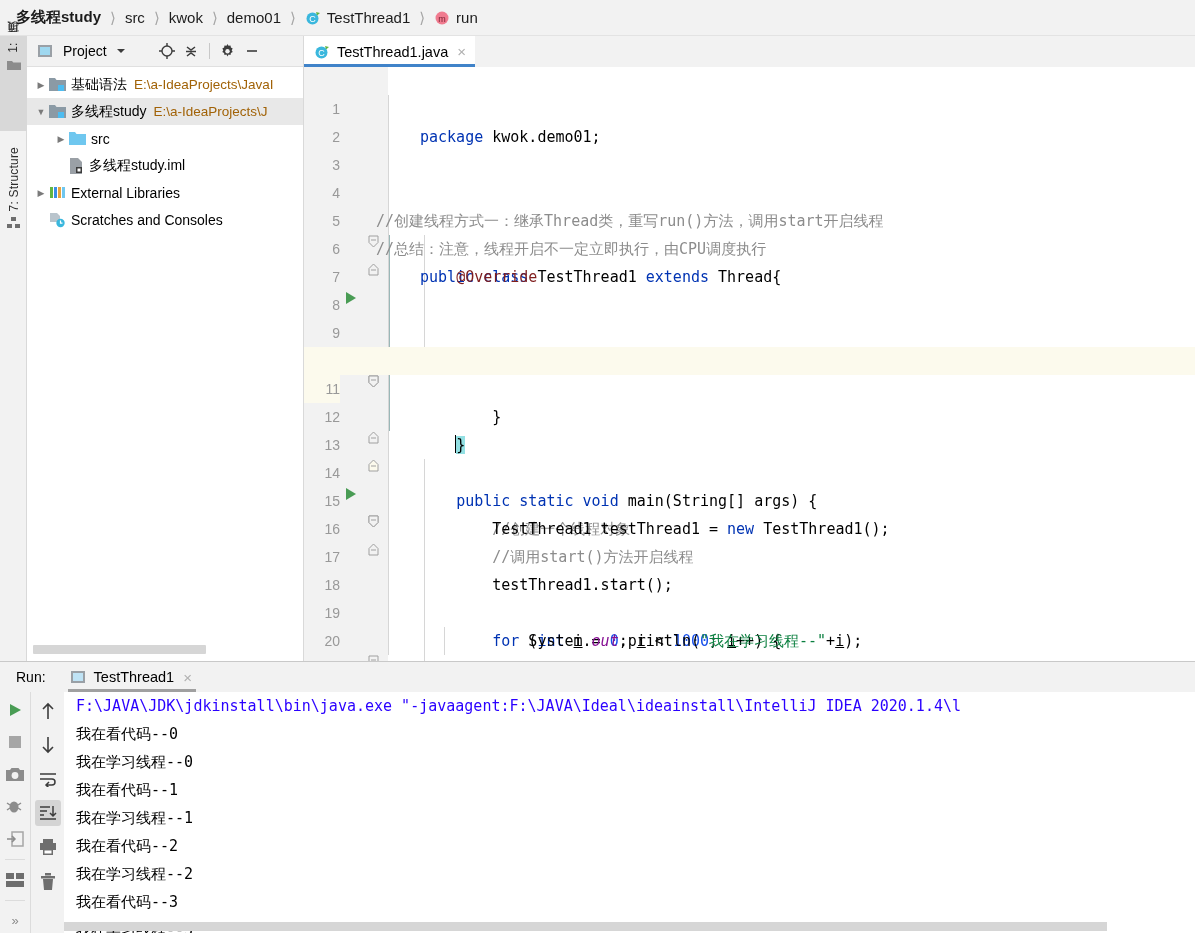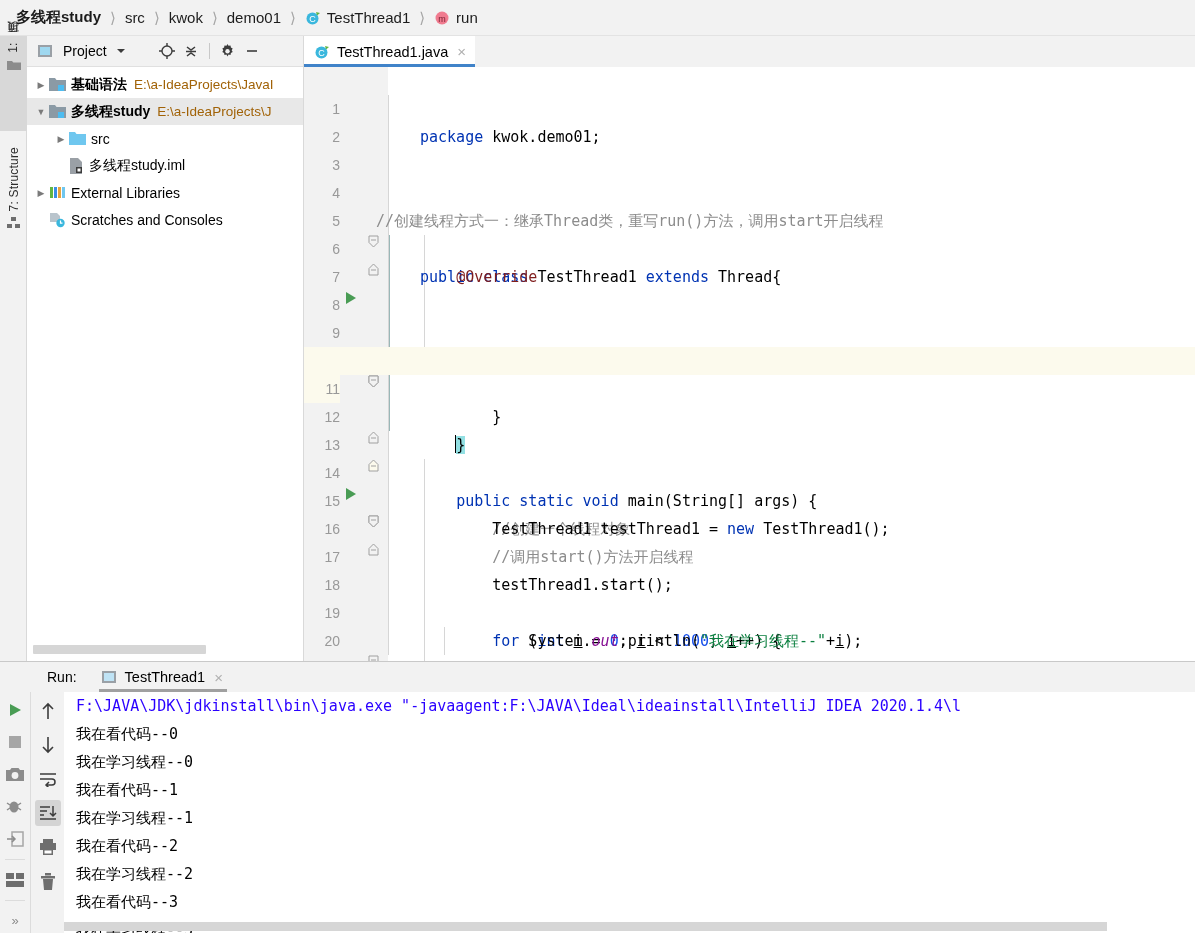--- a/index.html
+++ b/index.html
@@ -49,21 +49,21 @@
     height: 31px; background: #f2f2f2; display: flex; align-items: center;
     padding: 0 6px; border-bottom: 1px solid #e0e0e0;
   }
   .proj-title { font-size: 14px; margin-left: 6px; }
   .tbicon { width: 24px; height: 24px; display: inline-flex; align-items: center; justify-content: center; }
   .tree { padding-top: 4px; font-size: 14px; }
   .trow { height: 27px; display: flex; align-items: center; white-space: nowrap; }
   .trow.sel { background: #e8e8e8; }
   .arrow { width: 16px; text-align: center; color: #7a7a7a; font-size: 9px; flex: 0 0 16px; }
   .tlabel { margin-left: 5px; }
-  .tlabel.b { font-weight: bold; }
+  .tlabel.b { font-weight: normal; }
   .tpath { color: #a16207; margin-left: 7px; font-size: 13.5px; }
   .tree-hscroll {
     position: absolute; left: 6px; bottom: 7px; width: 173px; height: 9px;
     background: #d6d6d6; border-radius: 1px;
   }
 
   
   .editor { position: absolute; left: 304px; top: 36px; width: 891px; height: 625px; background: #fff; }
   .tabbar { height: 31px; background: #f2f2f2; display: flex; align-items: flex-end; }
   .etab {
@@ -91,21 +91,21 @@
   .ann { color: #7f1d1d; }
   .fld { color: #871094; font-style: italic; }
   .var { text-decoration: underline; }
   .match { background: #93e0e3; }
   .caret { display: inline-block; width: 1px; height: 18px; background: #000; vertical-align: -3px; margin-left: -1px; }
   .indent-guide { position: absolute; width: 1px; background: #d6d6d6; }
   .scope-bar { position: absolute; left: 84px; width: 2px; background: #9ab7b7; }
 
   
   .runwin { position: absolute; left: 0; top: 661px; width: 1195px; height: 272px; background: #f2f2f2; border-top: 1px solid #c9c9c9; }
-  .run-head { height: 30px; display: flex; align-items: center; padding-left: 47px; }
+  .run-head { height: 30px; display: flex; align-items: center; padding-left: 16px; }
   .run-label { font-size: 14px; margin-right: 18px; }
   .run-tab { display: flex; align-items: center; font-size: 14.5px; position: relative; padding: 0 8px 0 6px; height: 30px; }
   .run-tab::after { content: ""; position: absolute; left: 4px; right: 4px; bottom: 0; height: 3px; background: #a0a0a0; }
   .run-tab .x { color: #b0b0b0; margin-left: 9px; font-size: 15px; }
   .run-body { position: absolute; left: 0; top: 30px; right: 0; bottom: 0; display: flex; }
   .run-tools { width: 30px; padding-top: 6px; display: flex; flex-direction: column; align-items: center; gap: 8px; }
   .run-tools2 { width: 34px; padding-top: 6px; display: flex; flex-direction: column; align-items: center; gap: 8px; border-left: 1px solid #dcdcdc; }
   .rt { width: 26px; height: 26px; display: flex; align-items: center; justify-content: center; border-radius: 3px; }
   .rt.on { background: #d4d4d4; }
   .rt.sep { border-top: 1px solid #dcdcdc; width: 20px; height: 1px; padding: 0; border-radius: 0; }
@@ -355,20 +355,21 @@
       </div>
 
       <div class="crow">
         <span class="ln">4</span>
         <span class="fmark">
           <svg width="11" height="13" viewBox="0 0 11 13">
               <path d="M5.5 1L10 5.5V12H1V5.5z" fill="#f2f2f2" stroke="#a0a0a0"></path>
               <path d="M3 7h5" stroke="#a0a0a0"></path>
             </svg>
         </span>
+        <span class="ctext" style="left:72px"><span class="cm">//总结：注意，线程开启不一定立即执行，由CPU调度执行</span></span>
       </div>
 
       <div class="crow">
         <span class="ln">5</span>
         <span class="gmark">
           <svg width="14" height="14" viewBox="0 0 14 14">
               <path d="M2 1l10 6-10 6z" fill="#499c54"></path>
             </svg>
         </span>
         <span class="ctext"><span class="kw">public class</span> TestThread1 <span class="kw">extends</span> Thread{</span>

